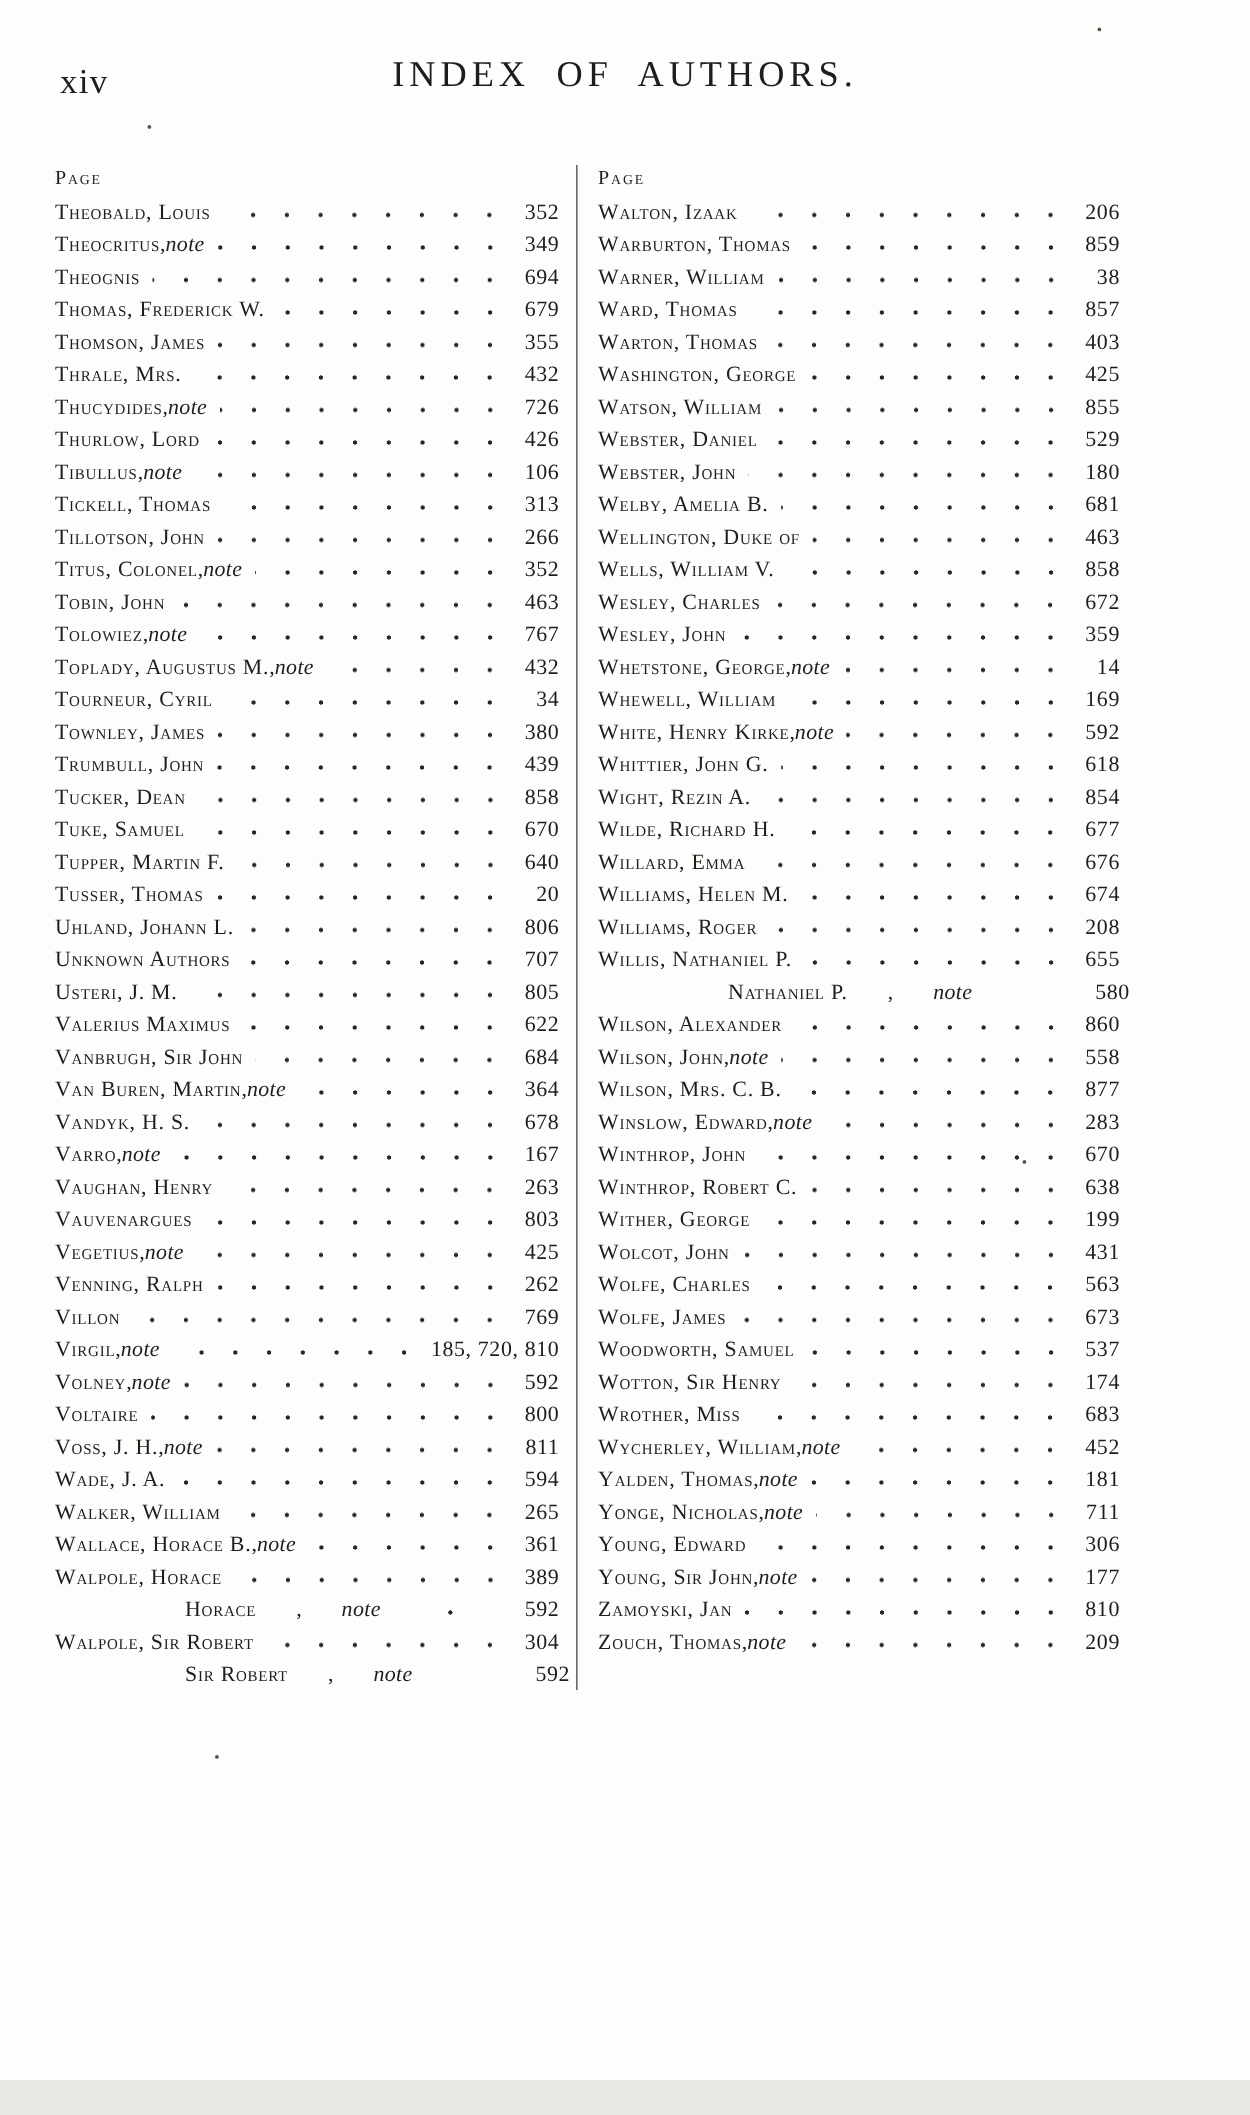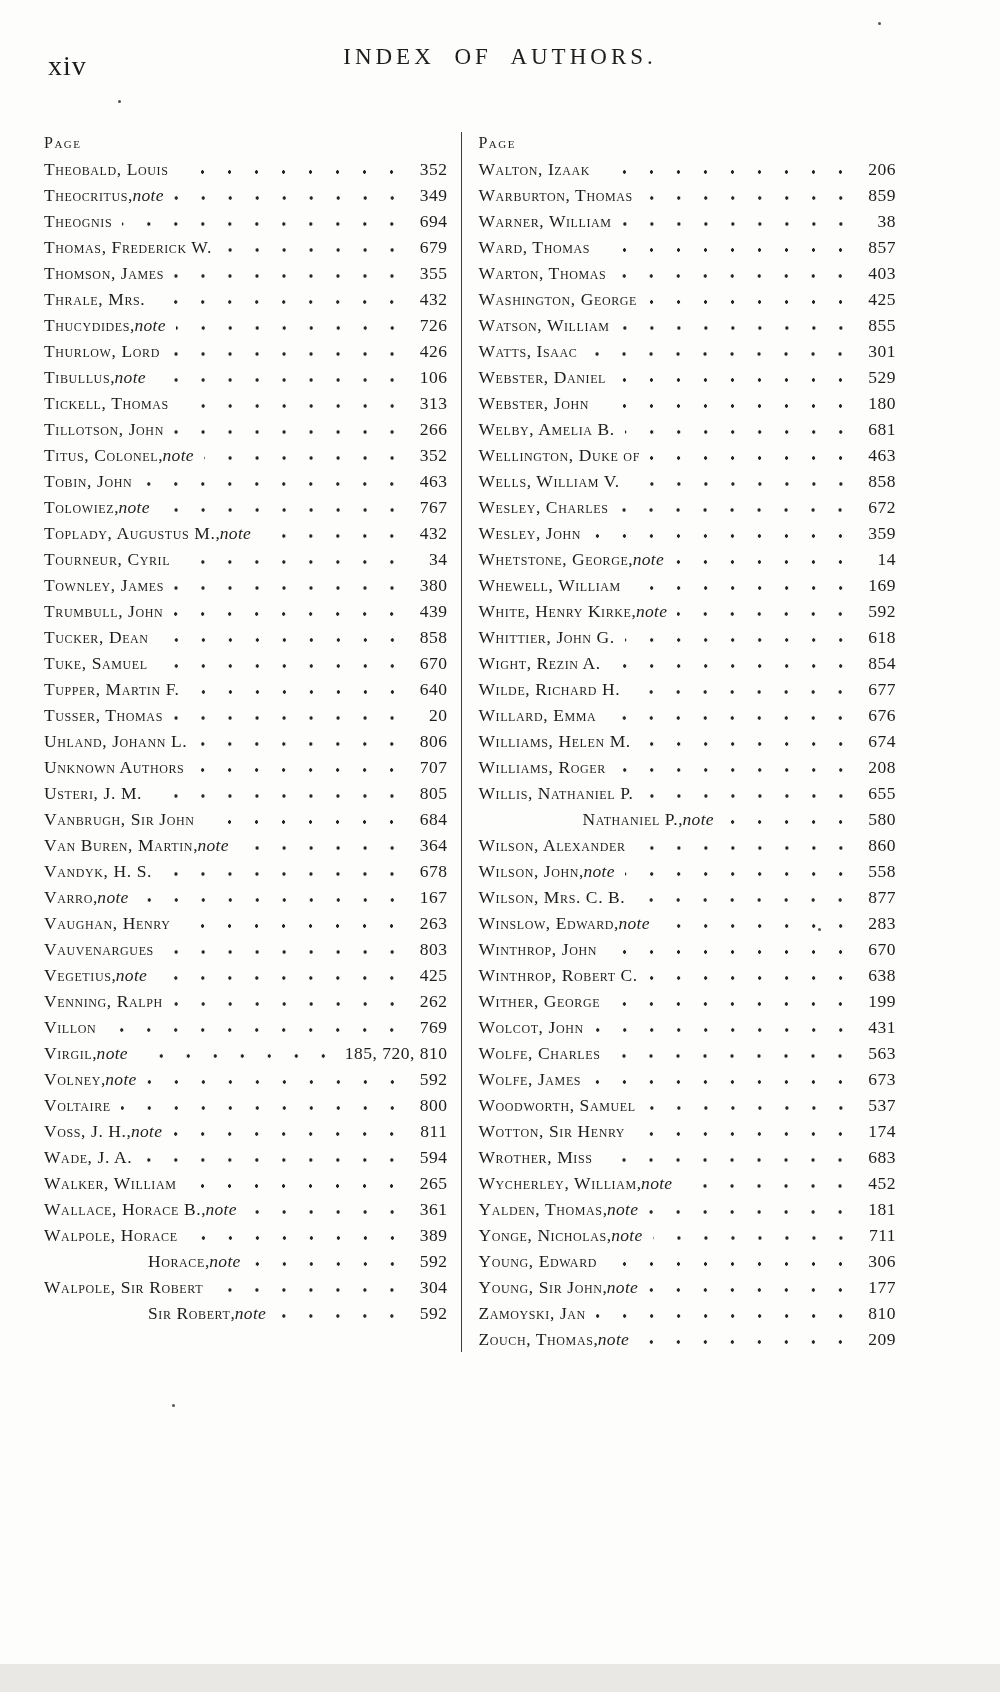--- a/index.html
+++ b/index.html
@@ -15,21 +15,21 @@
     padding: 44px 104px 40px 44px;
     overflow: hidden;
   }
   .header { position: relative; height: 52px; }
   .folio {
     position: absolute; left: 4px; top: 6px;
     font-size: 28px; letter-spacing: 1px;
   }
   .title {
     text-align: center;
-    font-size: 23px;
+    font-size: 29px;
     letter-spacing: 4px;
     word-spacing: 10px;
     padding-left: 60px;
   }
   .columns {
     display: flex;
     margin-top: 36px;
     align-items: stretch;
   }
   .col { box-sizing: border-box; }
@@ -44,21 +44,21 @@
     margin-bottom: 2px;
   }
   .group + .group { }
   .entry {
     display: flex;
     align-items: baseline;
     line-height: 26px;
     font-size: 17.5px;
     white-space: nowrap;
   }
-  .entry.indent { padding-left: 104px; }
+  .entry.indent { padding-left: 104px; gap: 32px; }
   .author {
     font-variant: small-caps;
     letter-spacing: 0.6px;
   }
   .note { font-style: italic; letter-spacing: 0.3px; }
   .leader {
     flex: 1 1 auto;
     min-width: 10px;
     height: 4px;
     margin: 0 8px 0 10px;
@@ -189,20 +189,25 @@
               <span class="page-num">707</span>
             </div>
             <div class="entry">
               <span class="author">Usteri, J. M.</span>
               <span class="leader"></span>
               <span class="page-num">805</span>
             </div>
           </div>
           <div class="group">
             <div class="entry">
+              <span class="author">Valerius Maximus</span>
+              <span class="leader"></span>
+              <span class="page-num">622</span>
+            </div>
+            <div class="entry">
               <span class="author">Vanbrugh, Sir John</span>
               <span class="leader"></span>
               <span class="page-num">684</span>
             </div>
             <div class="entry"><span class="author">Van Buren, Martin</span>, <span class="note">note</span><span class="leader"></span><span class="page-num">364</span></div>
             <div class="entry">
               <span class="author">Vandyk, H. S.</span>
               <span class="leader"></span>
               <span class="page-num">678</span>
             </div>
@@ -295,25 +300,20 @@
             </div>
             <div class="entry">
               <span class="author">Washington, George</span>
               <span class="leader"></span>
               <span class="page-num">425</span>
             </div>
             <div class="entry">
               <span class="author">Watson, William</span>
               <span class="leader"></span>
               <span class="page-num">855</span>
-            </div>
-            <div class="entry">
-              <span class="author">Watts, Isaac</span>
-              <span class="leader"></span>
-              <span class="page-num">301</span>
             </div>
             <div class="entry">
               <span class="author">Webster, Daniel</span>
               <span class="leader"></span>
               <span class="page-num">529</span>
             </div>
             <div class="entry">
               <span class="author">Webster, John</span>
               <span class="leader"></span>
               <span class="page-num">180</span>

